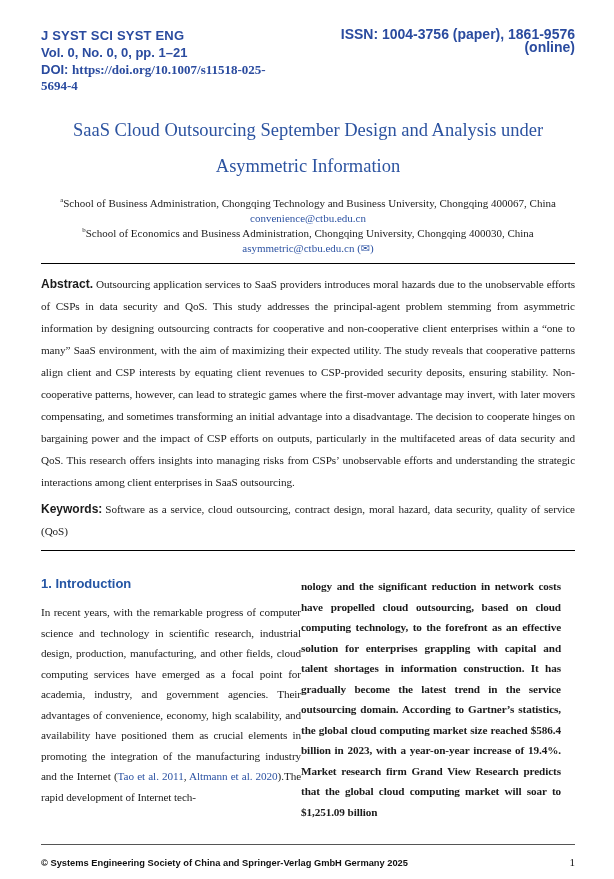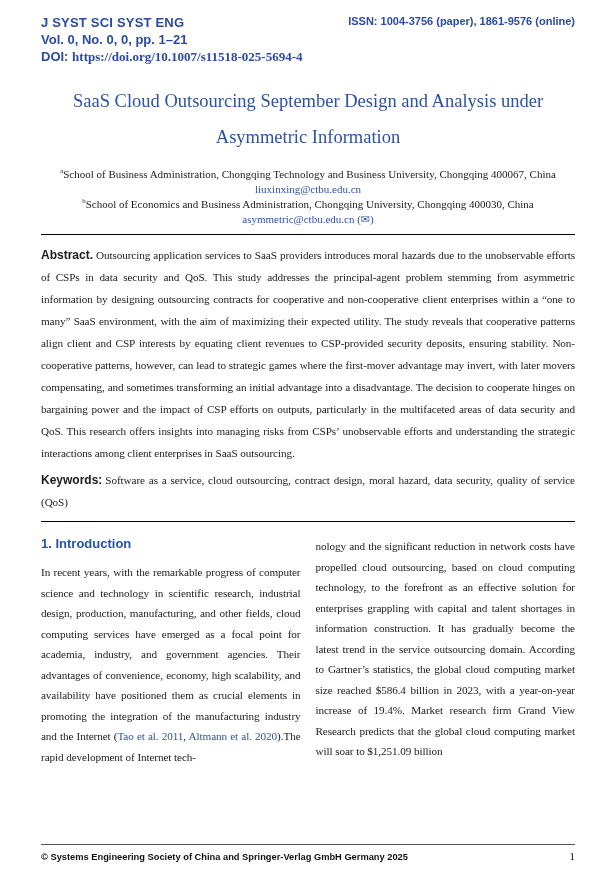--- a/index.html
+++ b/index.html
@@ -5,32 +5,32 @@
   html, body { margin: 0; padding: 0; background: #ffffff; }
   .page {
     position: relative;
     width: 614px;
     height: 879px;
     background: #ffffff;
     overflow: hidden;
     font-family: "Liberation Serif", serif;
     color: var(--text_color, #1b1b1b);
   }
-  .content { padding: 15px 39px 0 41px; }
+  .content { padding: 28px 39px 0 41px; }
 
   
   .hdr { display: flex; justify-content: space-between; align-items: flex-start;
          color: var(--header_blue, #2a4b9f); }
   .journal-name { font-family: "Liberation Sans", sans-serif; font-weight: bold;
                   font-size: 13px; letter-spacing: 0.2px; }
   .vol-line, .doi-line { font-family: "Liberation Sans", sans-serif; font-weight: bold;
                          font-size: 13px; margin-top: 2px; }
   .doi-url { font-family: "Liberation Serif", serif; font-weight: bold; cursor: pointer; }
   .hdr-right { text-align: right; font-family: "Liberation Sans", sans-serif;
-               font-weight: bold; font-size: 11px; line-height: 13px; }
+               font-weight: bold; font-size: 14px; line-height: 13px; }
 
   
   .title { margin-top: 18px; text-align: center; color: var(--title_blue, #2c53a0);
            font-family: "Liberation Serif", serif; font-size: 18.5px; font-weight: normal;
            line-height: 36px; }
   .title .tline { display: block; white-space: nowrap; }
   .authors { margin-top: 8px; text-align: center; font-family: "Liberation Sans", sans-serif;
              font-weight: bold; font-size: 12px; color: #111; }
   .affils { margin-top: 6px; text-align: center; font-size: 11px; line-height: 15px; }
   .affil-email, .affil-email span { color: var(--link_blue, #2d53a3); text-decoration: none; cursor: pointer; }
@@ -40,33 +40,33 @@
   .rule2 { border: none; border-top: 1.2px solid #000; margin: 8px 0 0; }
 
   
   .para { margin: 9px 0 0; font-size: 11.2px; line-height: 22px; text-align: justify;
           letter-spacing: -0.1px; }
   .para.tight { margin-top: 5px; }
   .label-sans { font-family: "Liberation Sans", sans-serif; font-weight: bold;
                 font-size: 12px; letter-spacing: 0; margin-right: 3px; }
 
   
-  .columns { display: flex; gap: 15px; margin-top: 6px; height: 268px; overflow: hidden; }
+  .columns { display: flex; margin-top: 17px; height: 268px; overflow: hidden; }
   .col { width: 260px; }
   .sec-heading { margin: 8px 0 0; font-family: "Liberation Sans", sans-serif;
                  font-weight: bold; font-size: 13px; color: var(--heading_blue, #2455a4); }
   .colp { margin: 11px 0 0; font-size: 11.2px; line-height: 20.5px; text-align: justify;
           letter-spacing: -0.1px; }
-  .colp.first-line-top { margin-top: 0; padding-top: 8px; }
+  .colp.first-line-top { margin-top: 0; padding-top: 8px; font-weight: bold; }
   .seg-cite { color: var(--link_blue, #2d53a3); cursor: pointer; }
 
   
   .footer { position: absolute; left: 41px; right: 39px; top: 844px;
             border-top: 0.8px solid #555; display: flex; justify-content: space-between;
-            align-items: baseline; padding-top: 5px; }
+            align-items: baseline; padding-top: 11px; }
   .copyright { font-family: "Liberation Sans", sans-serif; font-weight: bold;
                font-size: 9.3px; color: #111; }
   .page-num { font-family: "Liberation Serif", serif; font-size: 11px; color: #111; }
 </style>
 </head>
 <body>
 
 <div class="page">
   <div class="content">
 
@@ -88,21 +88,21 @@
       <span class="tline">SaaS Cloud Outsourcing September Design and Analysis under</span>
       <span class="tline">Asymmetric Information</span>
     </h1>
 
 
     <div class="affils">
       <div class="affil">
         <span class="affil-sup">a</span><span>School of Business Administration, Chongqing Technology and Business University, Chongqing 400067, China</span>
       </div>
       <div class="affil">
-        <a class="affil-email">liuxinxing@ctbu.edu.cn</a>
+        <a class="affil-email">convenience@ctbu.edu.cn</a>
       </div>
       <div class="affil">
         <span class="affil-sup">b</span><span>School of Economics and Business Administration, Chongqing University, Chongqing 400030, China</span>
       </div>
       <div class="affil">
         <a class="affil-email">asymmetric@ctbu.edu.cn</a><span class="affil-email"> (✉)</span>
       </div>
     </div>
 
     <hr class="rule1">

